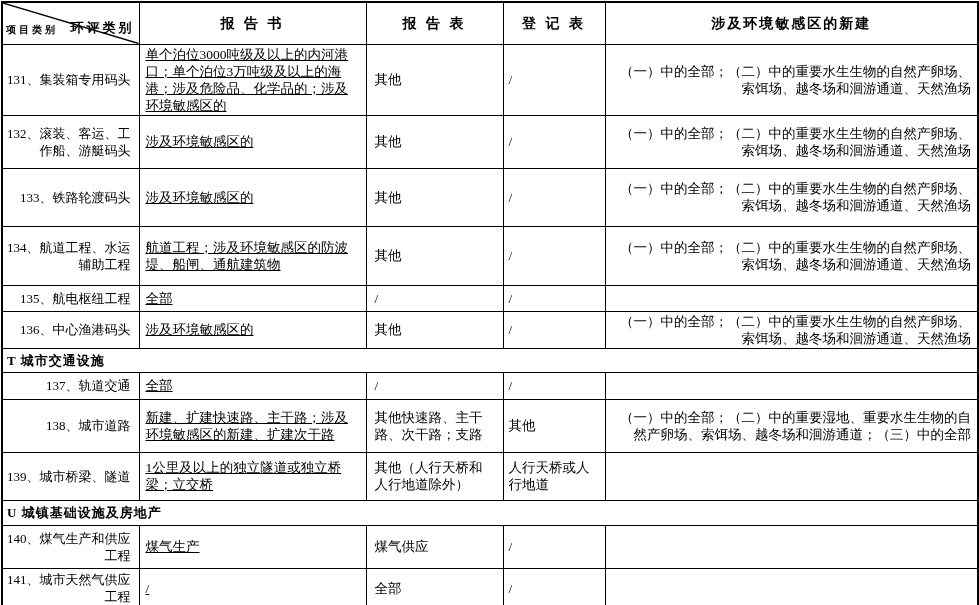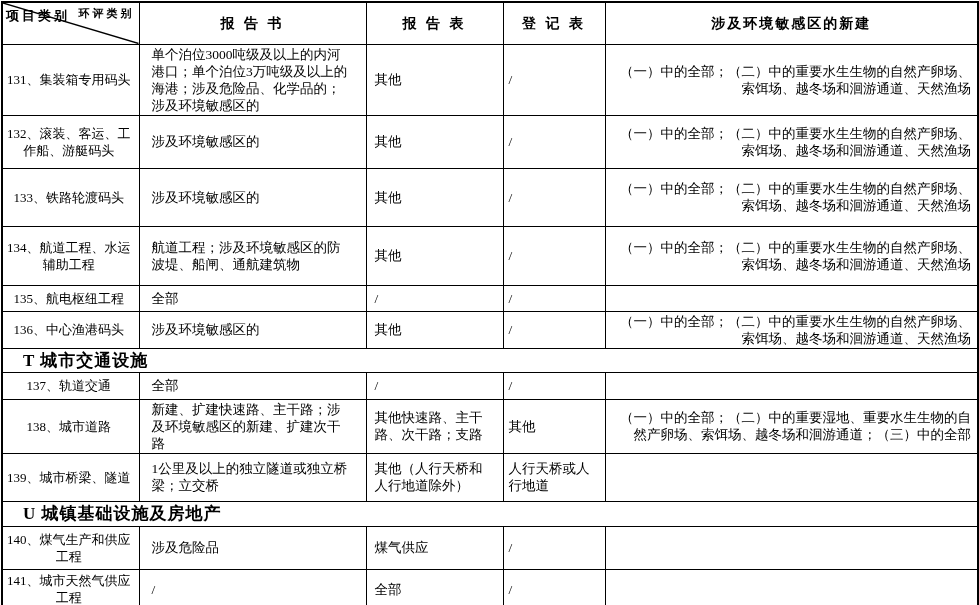--- a/index.html
+++ b/index.html
@@ -15,46 +15,46 @@
     border:1px solid #000;
     overflow:hidden;
     vertical-align:middle;
     font-size:13.5px;
     line-height:17px;
     padding:1px 10px;
     word-break:break-all;
   }
   table{border:2px solid #000;}
   
-  td.c-cat   {font-size:13px;padding:1px 8px 1px 4px;text-align:center;}
-  td.c-book  {padding:1px 12px;}
+  td.c-cat   {font-size:13px;padding:1px 8px 1px 4px;text-align:right;}
+  td.c-book  {padding:1px 6px;text-decoration:underline;}
   td.c-form  {padding:1px 8px;}
   td.c-reg   {padding:1px 5px;}
   td.c-mean  {padding:1px 6px 1px 12px;text-align:right;}
   td.align-c {text-align:left;}
   td.align-l {text-align:left;}
   tr.section-row td{
-    font-weight:bold;text-align:left;padding:1px 20px;
-    font-size:17px;letter-spacing:1px;
+    font-weight:bold;text-align:left;padding:1px 4px;
+    font-size:13px;letter-spacing:1px;
   }
   th{
     font-weight:bold;font-size:14px;text-align:center;
     letter-spacing:3px;padding:1px 8px;
   }
   th.h-mean{letter-spacing:2px;}
   
   th.diag{position:relative;padding:0;letter-spacing:0;}
   th.diag svg{position:absolute;left:0;top:0;width:100%;height:100%;}
   .diag-top{
-    position:absolute;top:2px;right:7px;
-    font-size:11px;font-weight:bold;letter-spacing:3px;margin-right:-3px;
+    position:absolute;top:16px;right:7px;
+    font-size:13px;font-weight:bold;letter-spacing:3px;margin-right:-3px;
   }
   .diag-bottom{
-    position:absolute;bottom:20px;left:3px;
-    font-size:13px;font-weight:bold;letter-spacing:3px;
+    position:absolute;bottom:6px;left:3px;
+    font-size:10px;font-weight:bold;letter-spacing:3px;
   }
 </style>
 </head>
 <body>
 
 <table>
   <colgroup>
     <col style="width:137px">
     <col style="width:227px">
     <col style="width:137px">
@@ -141,21 +141,21 @@
         <td class="c-book align-l">1公里及以上的独立隧道或独立桥梁；立交桥</td>
         <td class="c-form align-l">其他（人行天桥和人行地道除外）</td>
         <td class="c-reg align-l">人行天桥或人行地道</td>
         <td class="c-mean"></td>
       </tr>
       <tr class="section-row" style="height: 25px; margin-top: 25px;">
         <td colspan="5">U 城镇基础设施及房地产</td>
       </tr>
       <tr style="height: 43px;">
         <td class="c-cat">140、煤气生产和供应工程</td>
-        <td class="c-book align-c">涉及危险品</td>
+        <td class="c-book align-c">煤气生产</td>
         <td class="c-form align-c">煤气供应</td>
         <td class="c-reg align-c">/</td>
         <td class="c-mean"></td>
       </tr>
       <tr style="height: 41px;">
         <td class="c-cat">141、城市天然气供应工程</td>
         <td class="c-book align-c">/</td>
         <td class="c-form align-c">全部</td>
         <td class="c-reg align-c">/</td>
         <td class="c-mean"></td>

